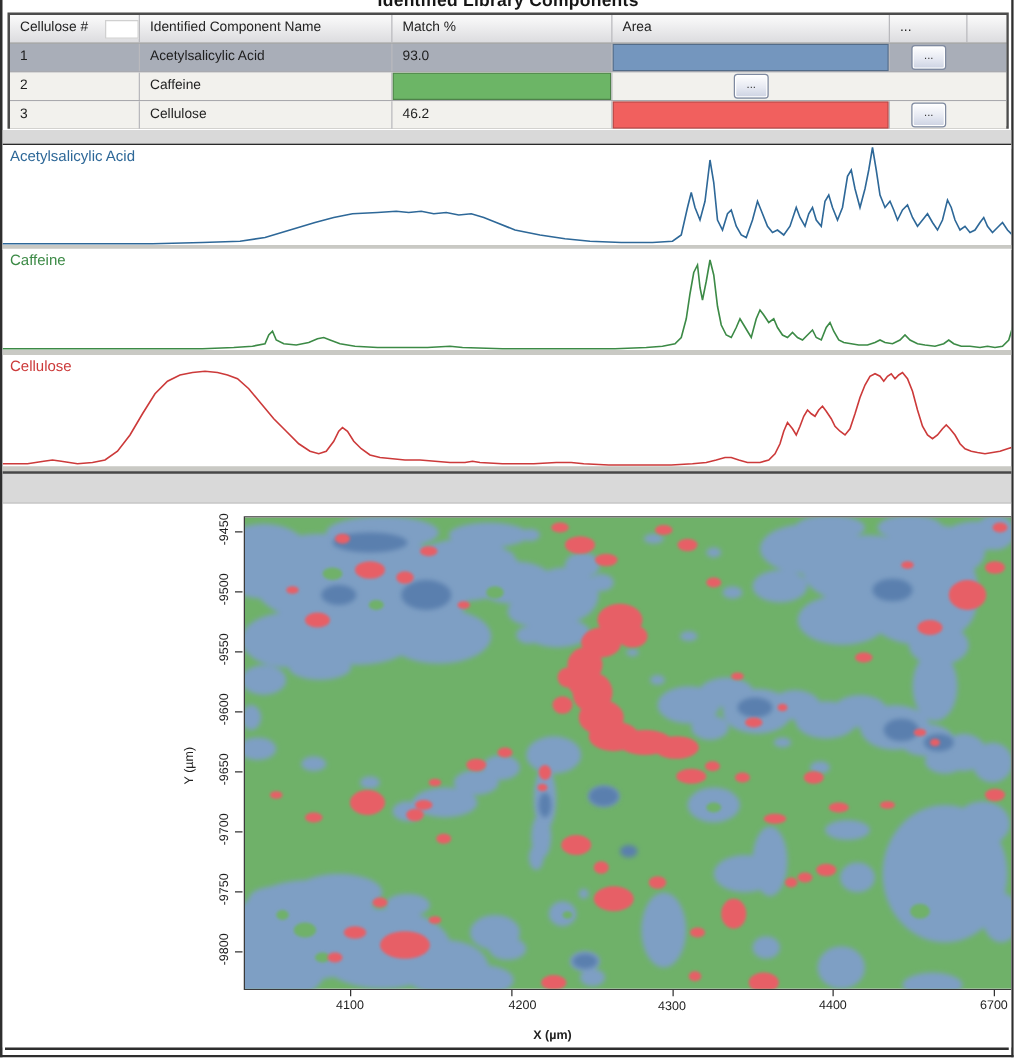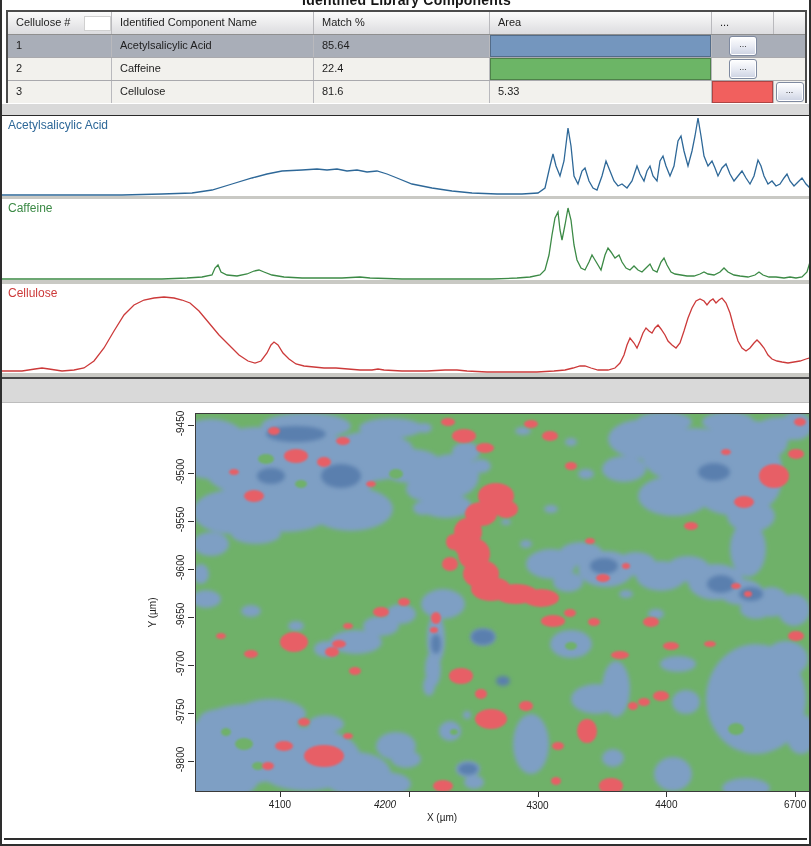--- a/index.html
+++ b/index.html
@@ -72,44 +72,42 @@
         <div class="tcell">Identified Component Name</div>
         <div class="tcell">Match %</div>
         <div class="tcell">Area</div>
         <div class="tcell">...</div>
         <div class="hdr-editbox"></div>
       </div>
     <div id="tbody">
         <div class="trow drow sel">
           <div class="tcell">1</div>
           <div class="tcell">Acetylsalicylic Acid</div>
-          <div class="tcell">85.64</div>
+          <div class="tcell">93.0</div>
           <div class="tcell swatch-cell">
             <div class="swatch" style="background: rgb(116, 150, 190);"></div>
           </div>
           <div class="tcell btn-cell">
             <div class="mini-btn">...</div>
           </div>
         </div>
         <div class="trow drow">
           <div class="tcell">2</div>
           <div class="tcell">Caffeine</div>
-          <div class="tcell">22.4</div>
           <div class="tcell swatch-cell">
             <div class="swatch" style="background: rgb(108, 181, 102);"></div>
           </div>
           <div class="tcell btn-cell">
             <div class="mini-btn">...</div>
           </div>
         </div>
         <div class="trow drow">
           <div class="tcell">3</div>
           <div class="tcell">Cellulose</div>
-          <div class="tcell">81.6</div>
-          <div class="tcell">5.33</div>
+          <div class="tcell">46.2</div>
           <div class="tcell swatch-cell">
             <div class="swatch" style="background: rgb(241, 96, 94);"></div>
           </div>
           <div class="tcell btn-cell">
             <div class="mini-btn">...</div>
           </div>
         </div>
       </div>
   </div>
 
@@ -341,21 +339,21 @@
             <ellipse cx="465" cy="282" rx="8" ry="5"></ellipse>
             <ellipse cx="448" cy="288" rx="6" ry="4"></ellipse>
             <ellipse cx="391" cy="317" rx="10" ry="12"></ellipse>
             <ellipse cx="415" cy="372" rx="12" ry="8"></ellipse>
             <ellipse cx="362" cy="332" rx="6" ry="4"></ellipse>
             <ellipse cx="600" cy="222" rx="8" ry="5"></ellipse>
           </g>
         </svg>
     </div>
     <span class="axis-title-y" id="ytitle" style="left: 135px; top: 203.5px;">Y (µm)</span>
-    <span class="axis-title-x" id="xtitle" style="left: 440px; top: 409px;">X (µm)</span>
+    <span class="axis-title-x" id="xtitle" style="left: 440px; top: 420px; font-weight: bold;">X (µm)</span>
     <div id="yticks">
         <div class="ytick" style="left: 186px; top: 22.4707px;"></div>
         <div class="ytick rt" style="left: 807px; top: 22.4707px;"></div>
         <span class="ylab" style="left: 161px; top: 15.4707px;">-9450</span>
         <div class="ytick" style="left: 186px; top: 70.4351px;"></div>
         <div class="ytick rt" style="left: 807px; top: 70.4351px;"></div>
         <span class="ylab" style="left: 161px; top: 63.4351px;">-9500</span>
         <div class="ytick" style="left: 186px; top: 118.399px;"></div>
         <div class="ytick rt" style="left: 807px; top: 118.399px;"></div>
         <span class="ylab" style="left: 161px; top: 111.399px;">-9550</span>
@@ -372,21 +370,21 @@
         <div class="ytick rt" style="left: 807px; top: 310.257px;"></div>
         <span class="ylab" style="left: 161px; top: 303.257px;">-9750</span>
         <div class="ytick" style="left: 186px; top: 358.221px;"></div>
         <div class="ytick rt" style="left: 807px; top: 358.221px;"></div>
         <span class="ylab" style="left: 161px; top: 351.221px;">-9800</span>
       </div>
     <div id="xticks">
         <div class="xtick" style="left: 277.996px; top: 389px;"></div>
         <span class="xlab" style="left: 277.996px; top: 396px;">4100</span>
         <div class="xtick" style="left: 406.777px; top: 389px;"></div>
-        <span class="xlab" style="left: 383px; top: 396px; font-style: italic;">4200</span>
+        <span class="xlab" style="left: 416px; top: 396px;">4200</span>
         <div class="xtick" style="left: 535.559px; top: 389px;"></div>
         <span class="xlab" style="left: 535.559px; top: 397px;">4300</span>
         <div class="xtick" style="left: 664.34px; top: 389px;"></div>
         <span class="xlab" style="left: 664.34px; top: 396px;">4400</span>
         <div class="xtick" style="left: 793.122px; top: 389px;"></div>
         <span class="xlab" style="left: 793.122px; top: 396px;">6700</span>
       </div>
   </div>
 
   <div class="bottom-line"></div>

